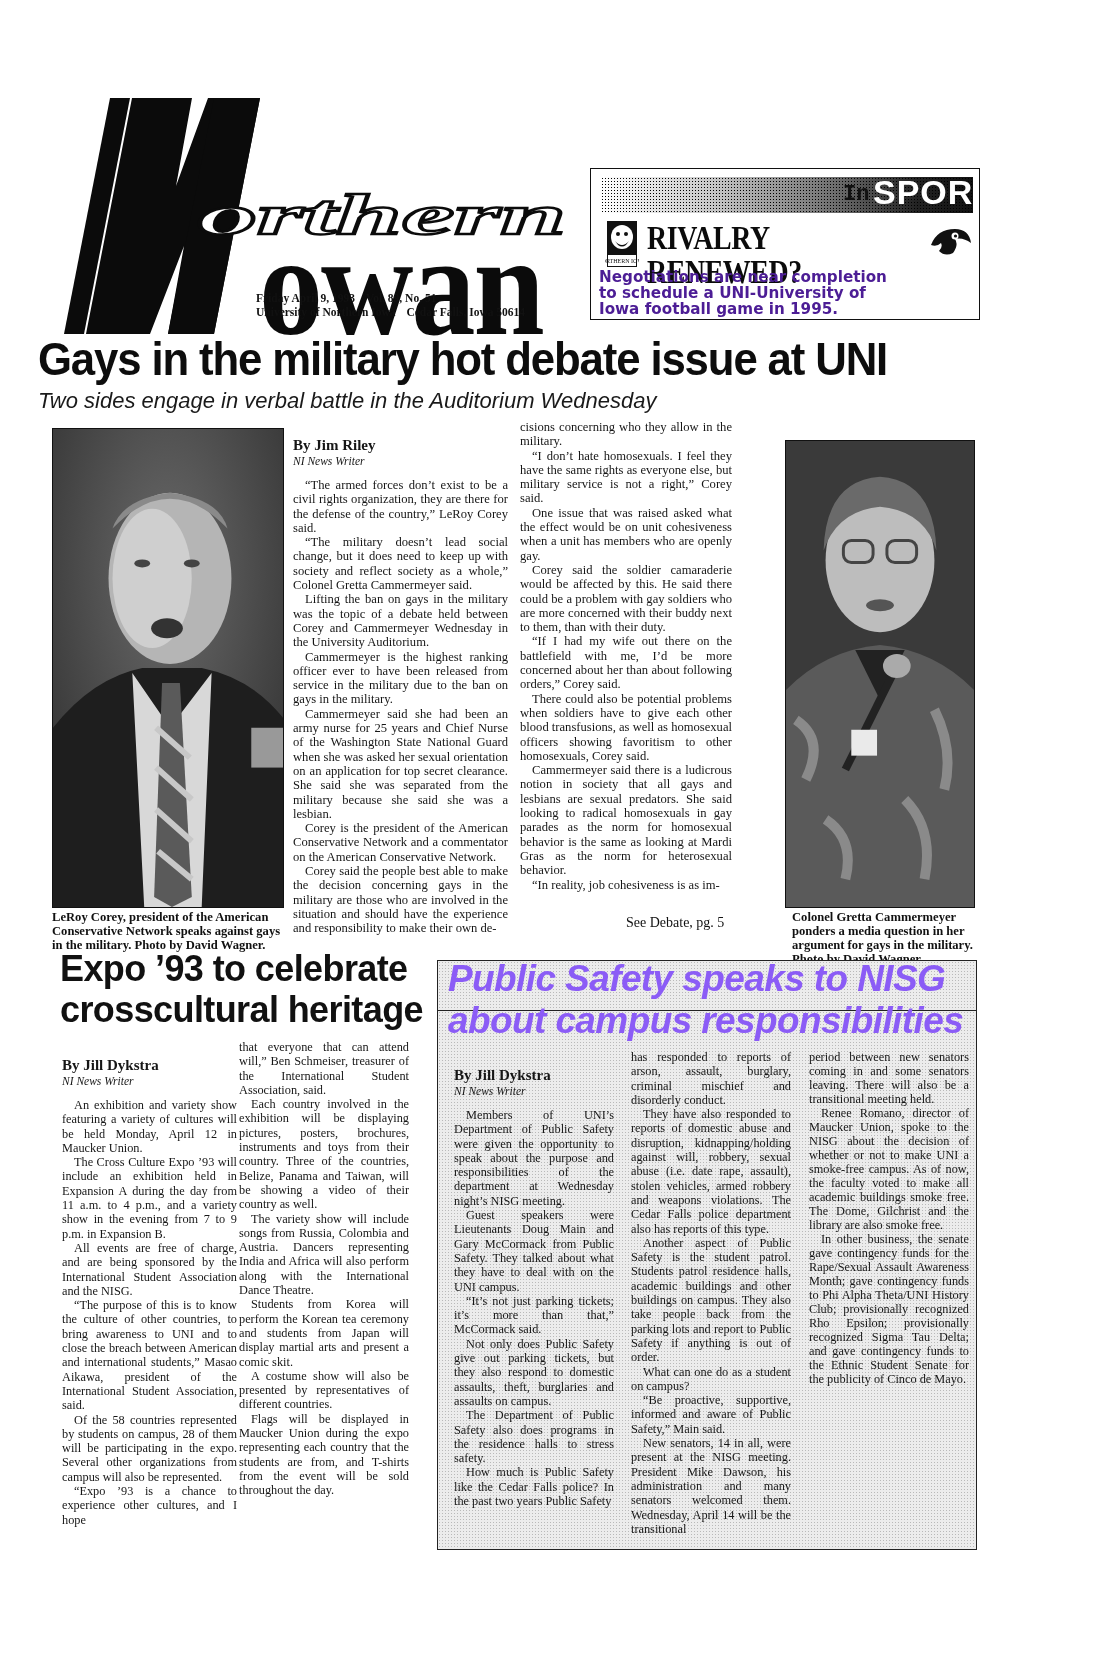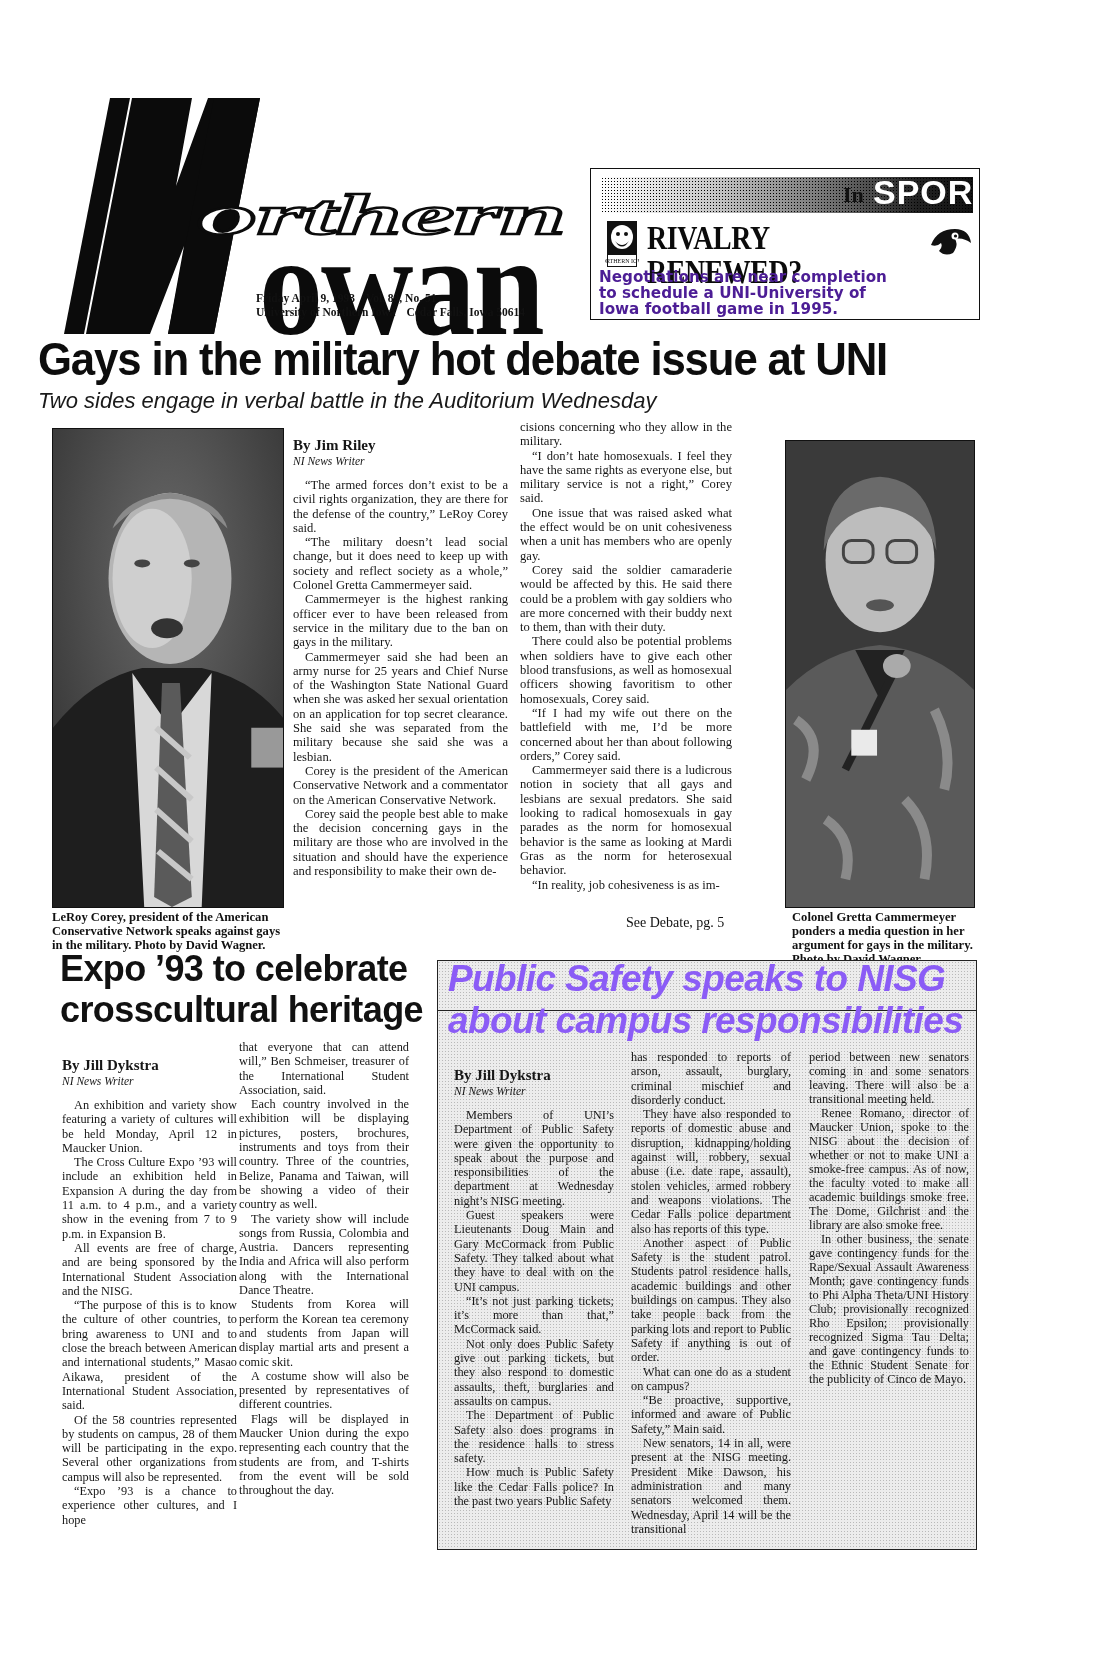--- a/index.html
+++ b/index.html
@@ -19,21 +19,21 @@
 
   
   .sports-box { position: absolute; left: 590px; top: 168px; width: 390px; height: 152px;
                 border: 1.5px solid #111; background: #fff; overflow: hidden; }
   .sports-band { position: absolute; left: 10px; top: 8px; right: 6px; height: 36px;
                  background: linear-gradient(90deg, #ffffff 0%, #d6d6d6 25%, #8a8a8a 55%, #2a2a2a 80%, #111 100%);
                  background-image:
                    radial-gradient(#000 0.7px, transparent 0.8px),
                    linear-gradient(90deg, #fff 0%, #c7c7c7 30%, #777 60%, #222 85%, #111 100%);
                  background-size: 3px 3px, 100% 100%; }
-  .sports-in { position: absolute; left: 252px; top: 13px; font-family: Liberation Serif, serif;
+  .sports-in { position: absolute; left: 252px; top: 13px; font-family: Liberation Mono, monospace;
                font-weight: 900; font-size: 22px; color: #111; }
   .sports-word { position: absolute; left: 282px; top: 6px; font-family: "Liberation Sans", sans-serif;
                  font-weight: 900; font-size: 34px; letter-spacing: 1px; color: #fff; line-height: 1; }
   .uni-logo { position: absolute; left: 14px; top: 50px; width: 34px; height: 50px; }
   .rivalry { position: absolute; left: 56px; top: 52px; font-family: "Liberation Serif", serif;
              font-weight: 900; font-size: 34px; letter-spacing: -0.5px; line-height: 1;
              transform: scaleX(0.82); transform-origin: left top; color: #0b0b0b; }
   .hawk-logo { position: absolute; left: 338px; top: 56px; width: 44px; height: 34px; }
   .sports-blurb { position: absolute; left: 8px; right: 4px; top: 100px; text-align: left;
                   font-family: "DejaVu Sans", sans-serif; font-weight: bold; font-size: 15.2px; line-height: 16px; color: #4c1d95; }
@@ -170,33 +170,34 @@
     <rect x="200" y="300" width="32" height="40" fill="#999"></rect>
   </svg>
 </div>
 <div class="caption caption-corey">LeRoy Corey, president of the American Conservative Network speaks against gays in the military. Photo by David Wagner.</div>
 
 <div class="col col-debate-1">
   <div class="byline-name">By Jim Riley</div>
   <div class="byline-role">NI News Writer</div>
   <p>“The armed forces don’t exist to be a civil rights organization, they are there for the defense of the country,” LeRoy Corey said.</p>
   <p>“The military doesn’t lead social change, but it does need to keep up with society and reflect society as a whole,” Colonel Gretta Cammermeyer said.</p>
+  <p>Lifting the ban on gays in the military was the topic of a debate held between Corey and Cammermeyer Wednesday in the University Auditorium.</p>
   <p>Cammermeyer is the highest ranking officer ever to have been released from service in the military due to the ban on gays in the military.</p>
   <p>Cammermeyer said she had been an army nurse for 25 years and Chief Nurse of the Washington State National Guard when she was asked her sexual orientation on an application for top secret clearance. She said she was separated from the military because she said she was a lesbian.</p>
   <p>Corey is the president of the American Conservative Network and a commentator on the American Conservative Network.</p>
   <p>Corey said the people best able to make the decision concerning gays in the military are those who are involved in the situation and should have the experience and responsibility to make their own de-</p>
 </div>
 
 <div class="col col-debate-2">
   <p class="cont">cisions concerning who they allow in the military.</p>
   <p>“I don’t hate homosexuals. I feel they have the same rights as everyone else, but military service is not a right,” Corey said.</p>
   <p>One issue that was raised asked what the effect would be on unit cohesiveness when a unit has members who are openly gay.</p>
   <p>Corey said the soldier camaraderie would be affected by this. He said there could be a problem with gay soldiers who are more concerned with their buddy next to them, than with their duty.</p>
+  <p>“If I had my wife out there on the battlefield with me, I’d be more concerned about her than about following orders,” Corey said.</p>
   <p>There could also be potential problems when soldiers have to give each other blood transfusions, as well as homosexual officers showing favoritism to other homosexuals, Corey said.</p>
-  <p>“If I had my wife out there on the battlefield with me, I’d be more concerned about her than about following orders,” Corey said.</p>
   <p>Cammermeyer said there is a ludicrous notion in society that all gays and lesbians are sexual predators. She said looking to radical homosexuals in gay parades as the norm for homosexual behavior is the same as looking at Mardi Gras as the norm for heterosexual behavior.</p>
   <p>“In reality, job cohesiveness is as im-</p>
 </div>
 <div class="see-debate">See Debate, pg. 5</div>
 
 <div class="photo photo-cammermeyer">
   <svg viewBox="0 0 190 468" preserveAspectRatio="none">
     <rect width="190" height="468" fill="#3a3a3a"></rect>
 
     <path d="M0 468 L0 250 Q40 210 95 205 Q150 210 190 250 L190 468 Z" fill="#5a5a5a"></path>

